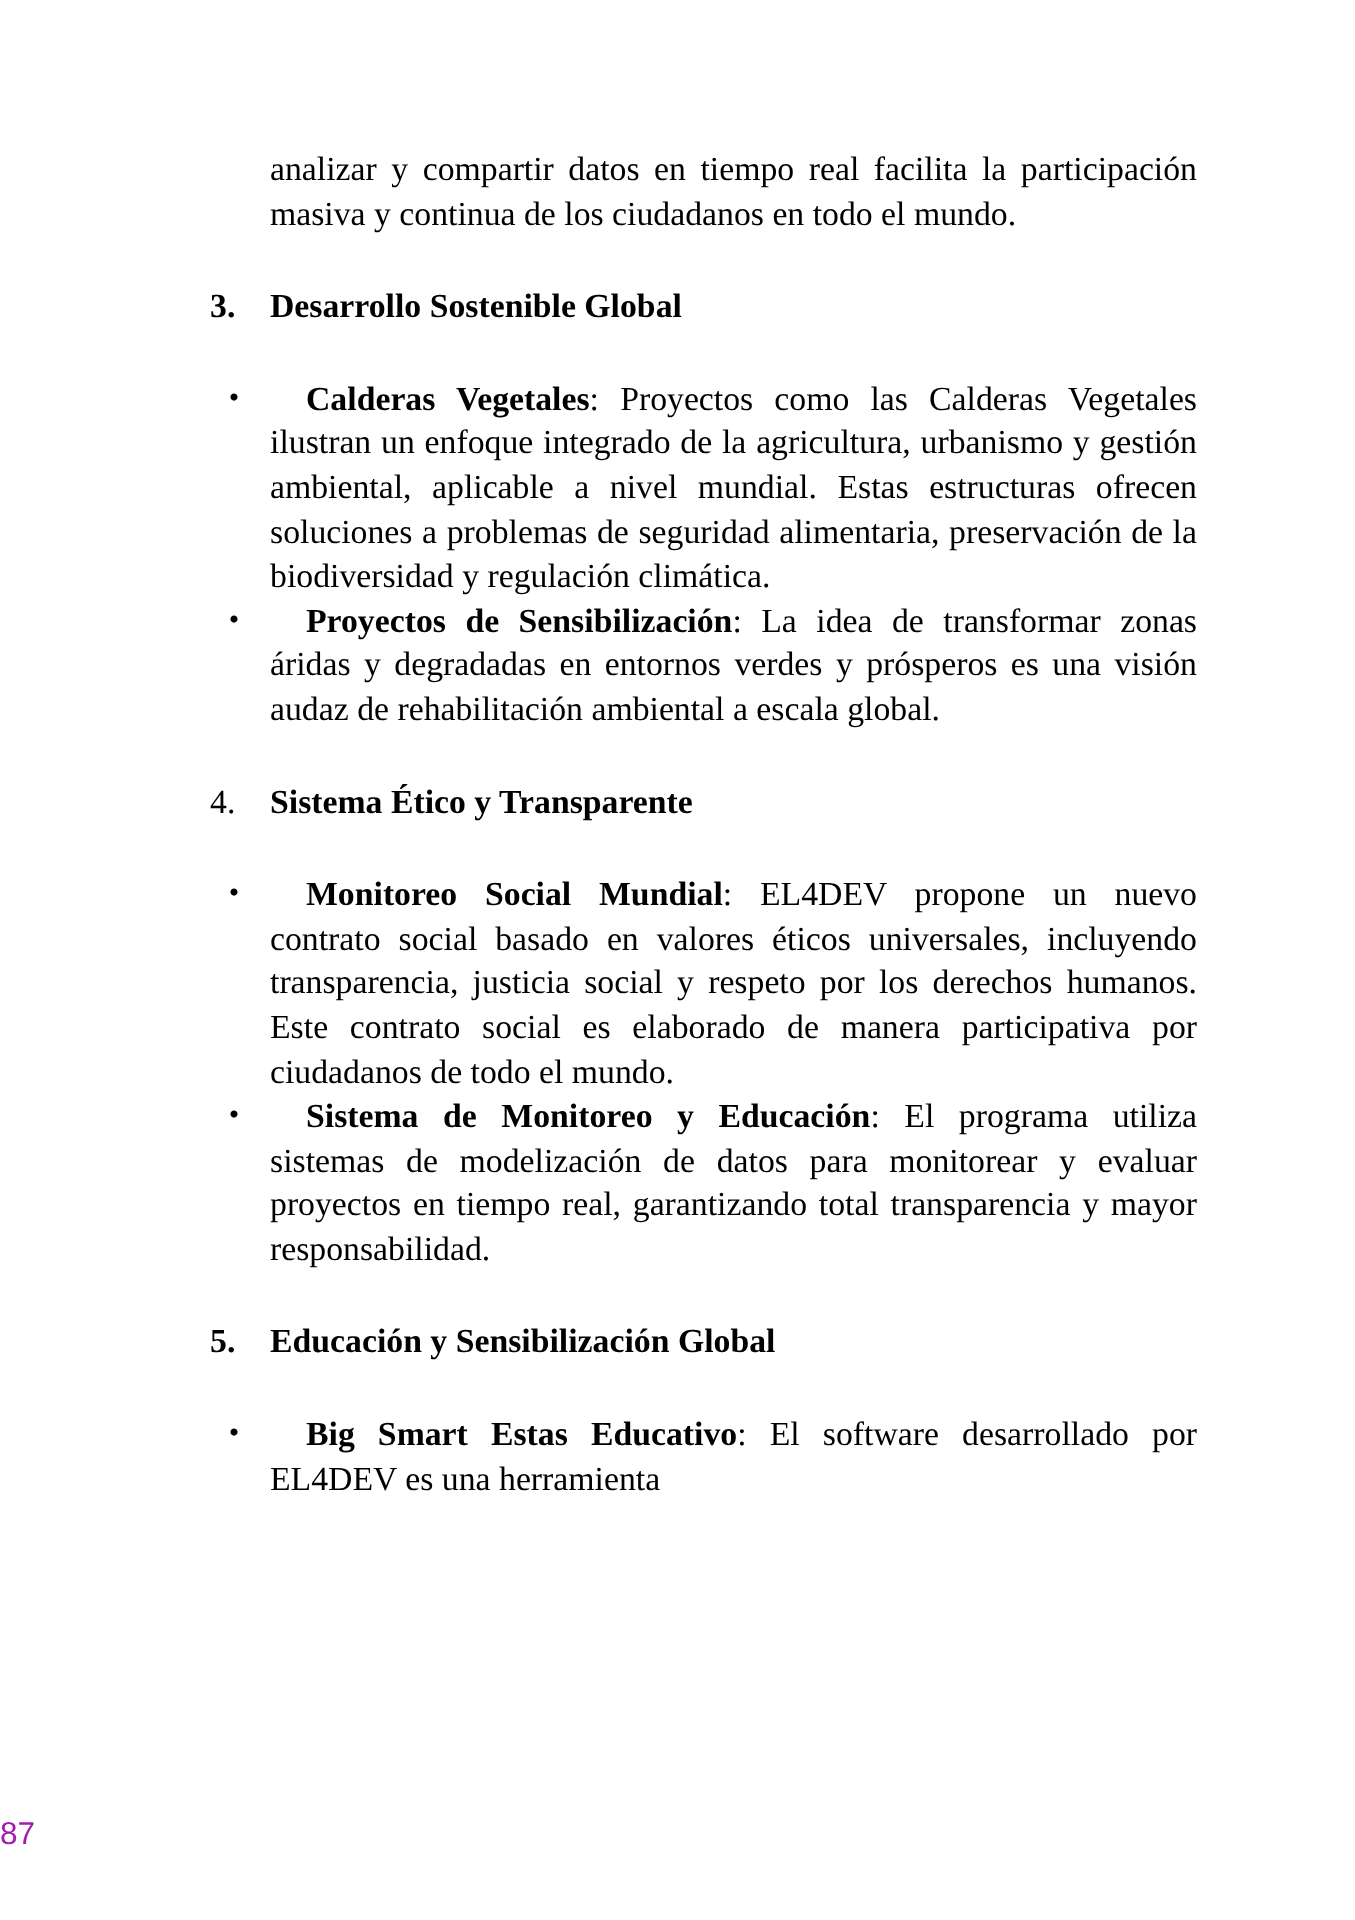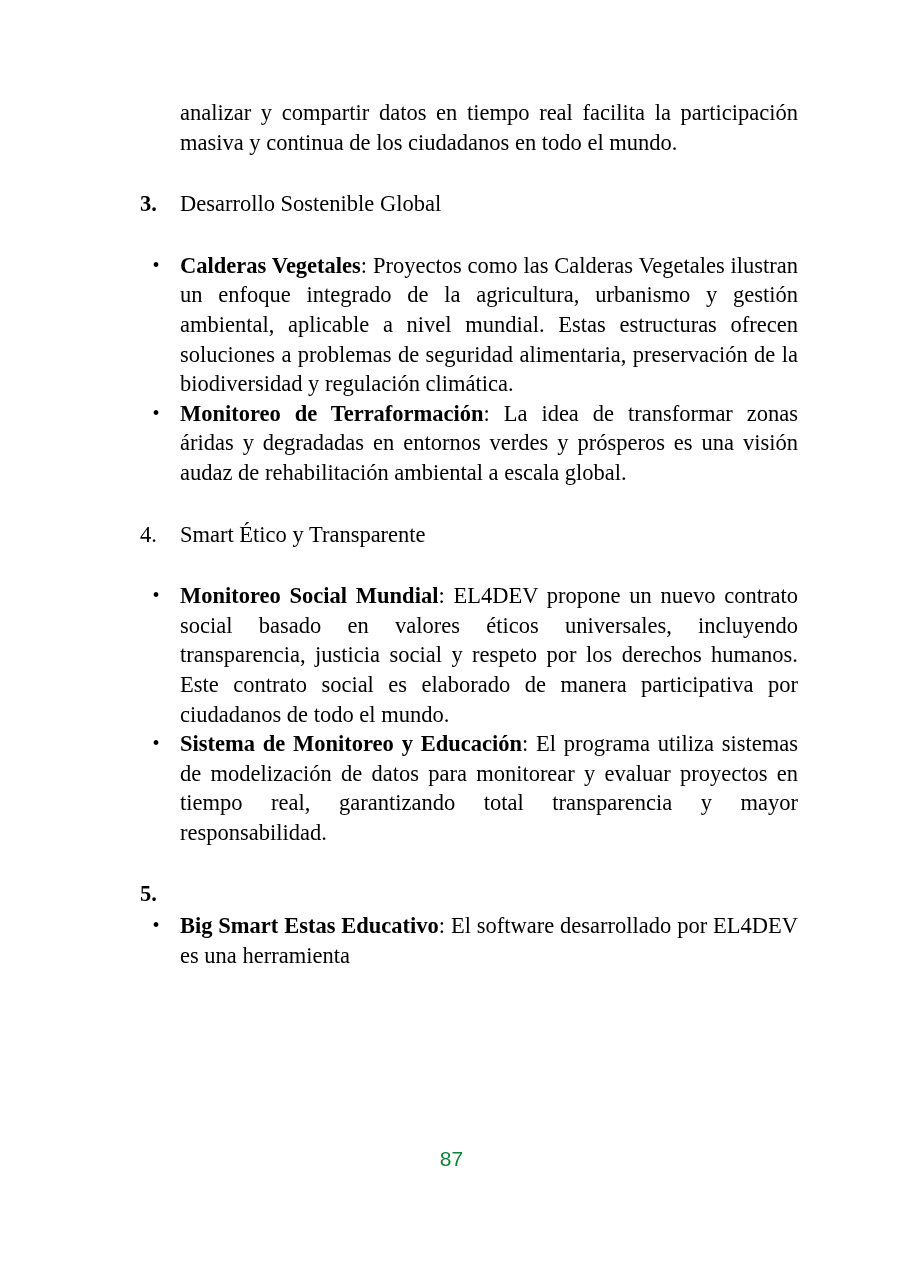--- a/index.html
+++ b/index.html
@@ -60,21 +60,21 @@
     left: 0;
     top: 0;
     width: 26px;
     text-align: left;
     font-weight: 400;
   }
   .num-heading.num-bold .num {
     font-weight: 700;
   }
   .num-heading .htext {
-    font-weight: 400;
+    font-weight: 700;
   }
 
   
   .bullet-item {
     position: relative;
     margin: 0;
     padding: 0 0 0 40px;
     text-align: justify;
     text-justify: inter-word;
     font-size: 22.5px;
@@ -84,34 +84,34 @@
     position: absolute;
     left: 4px;
     top: 0;
     width: 24px;
     text-align: center;
     font-size: 20px;
     line-height: 29.6px;
   }
   .lead {
     font-weight: 700;
+    margin-left: 24px;
   }
   .gap-md { height: 32px; }
 
   
   .page-number {
     position: absolute;
     left: 0;
-    top: 1146px;
+    top: 1210px;
     width: 903px;
-    text-align: center;
     font-family: "Liberation Sans", "DejaVu Sans", sans-serif;
     font-size: 21px;
     line-height: 26px;
-    color: #15803d;
+    color: #a21caf;
   }
 </style>
 </head>
 <body>
 
 <div class="page">
 
   <div class="content">
 
     <p class="para plain">analizar y compartir datos en tiempo real facilita la participación masiva y continua de los ciudadanos en todo el mundo.</p>
@@ -123,44 +123,45 @@
       <span class="htext">Desarrollo Sostenible Global</span>
     </div>
 
     <div class="gap-md"></div>
 
     <p class="bullet-item">
       <span class="bullet">•</span><span class="lead">Calderas Vegetales</span><span>: </span><span>Proyectos como las Calderas Vegetales ilustran un enfoque integrado de la agricultura, urbanismo y gestión ambiental, aplicable a nivel mundial. Estas estructuras ofrecen soluciones a problemas de seguridad alimentaria, preservación de la biodiversidad y regulación climática.</span>
     </p>
 
     <p class="bullet-item">
-      <span class="bullet">•</span><span class="lead">Monitoreo de Terraformación</span><span>: </span><span>La idea de transformar zonas áridas y degradadas en entornos verdes y prósperos es una visión audaz de rehabilitación ambiental a escala global.</span>
+      <span class="bullet">•</span><span class="lead">Proyectos de Sensibilización</span><span>: </span><span>La idea de transformar zonas áridas y degradadas en entornos verdes y prósperos es una visión audaz de rehabilitación ambiental a escala global.</span>
     </p>
 
     <div class="gap-md"></div>
 
     <div class="num-heading">
       <span class="num">4.</span>
-      <span class="htext">Smart Ético y Transparente</span>
+      <span class="htext">Sistema Ético y Transparente</span>
     </div>
 
     <div class="gap-md"></div>
 
     <p class="bullet-item">
       <span class="bullet">•</span><span class="lead">Monitoreo Social Mundial</span><span>: </span><span>EL4DEV propone un nuevo contrato social basado en valores éticos universales, incluyendo transparencia, justicia social y respeto por los derechos humanos. Este contrato social es elaborado de manera participativa por ciudadanos de todo el mundo.</span>
     </p>
 
     <p class="bullet-item">
       <span class="bullet">•</span><span class="lead">Sistema de Monitoreo y Educación</span><span>: </span><span>El programa utiliza sistemas de modelización de datos para monitorear y evaluar proyectos en tiempo real, garantizando total transparencia y mayor responsabilidad.</span>
     </p>
 
     <div class="gap-md"></div>
 
     <div class="num-heading num-bold">
       <span class="num">5.</span>
+      <span class="htext">Educación y Sensibilización Global</span>
     </div>
 
     <div class="gap-md"></div>
 
     <p class="bullet-item">
       <span class="bullet">•</span><span class="lead">Big Smart Estas Educativo</span><span>: </span><span>El software desarrollado por EL4DEV es una herramienta</span>
     </p>
 
   </div>
 

